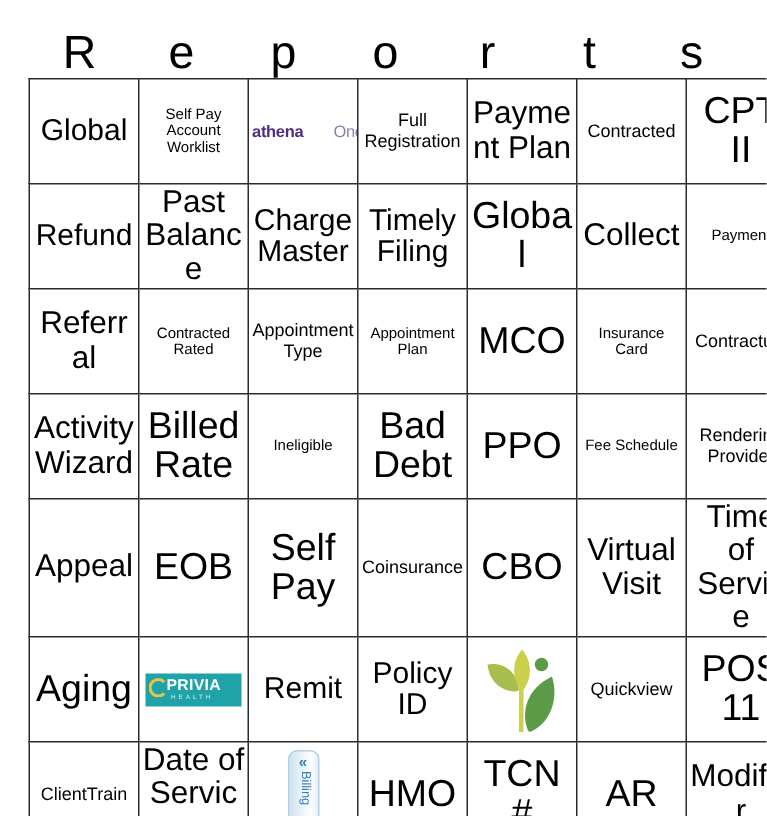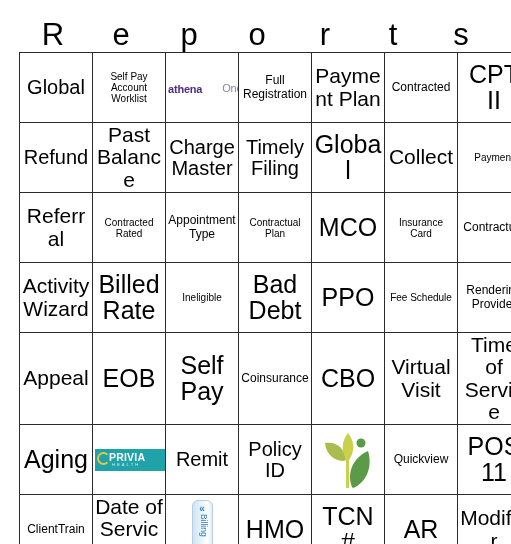--- a/index.html
+++ b/index.html
@@ -83,21 +83,20 @@
 
   
   .privia-logo {
     display: inline-block;
     width: 64px;
     height: 22px;
     background: #1fa3a9;
     position: relative;
     overflow: hidden;
     vertical-align: middle;
-    padding-left: 24px;
   }
   .privia-ring {
     position: absolute;
     left: 2px;
     top: 3.5px;
     width: 13px;
     height: 13px;
     border: 2.2px solid #e8c547;
     border-radius: 50%;
     box-sizing: border-box;
@@ -229,21 +228,21 @@
           <td>
             <span class="cell-text fs-md">Referral</span>
           </td>
           <td>
             <span class="cell-text fs-sm">Contracted Rated</span>
           </td>
           <td>
             <span class="cell-text fs-xs">Appointment Type</span>
           </td>
           <td>
-            <span class="cell-text fs-sm">Contractual Plan</span>
+            <span class="cell-text fs-sm">Appointment Plan</span>
           </td>
           <td>
             <span class="cell-text fs-xl">MCO</span>
           </td>
           <td>
             <span class="cell-text fs-sm">Insurance Card</span>
           </td>
           <td>
             <span class="cell-text fs-xs">Contractual</span>
           </td>

